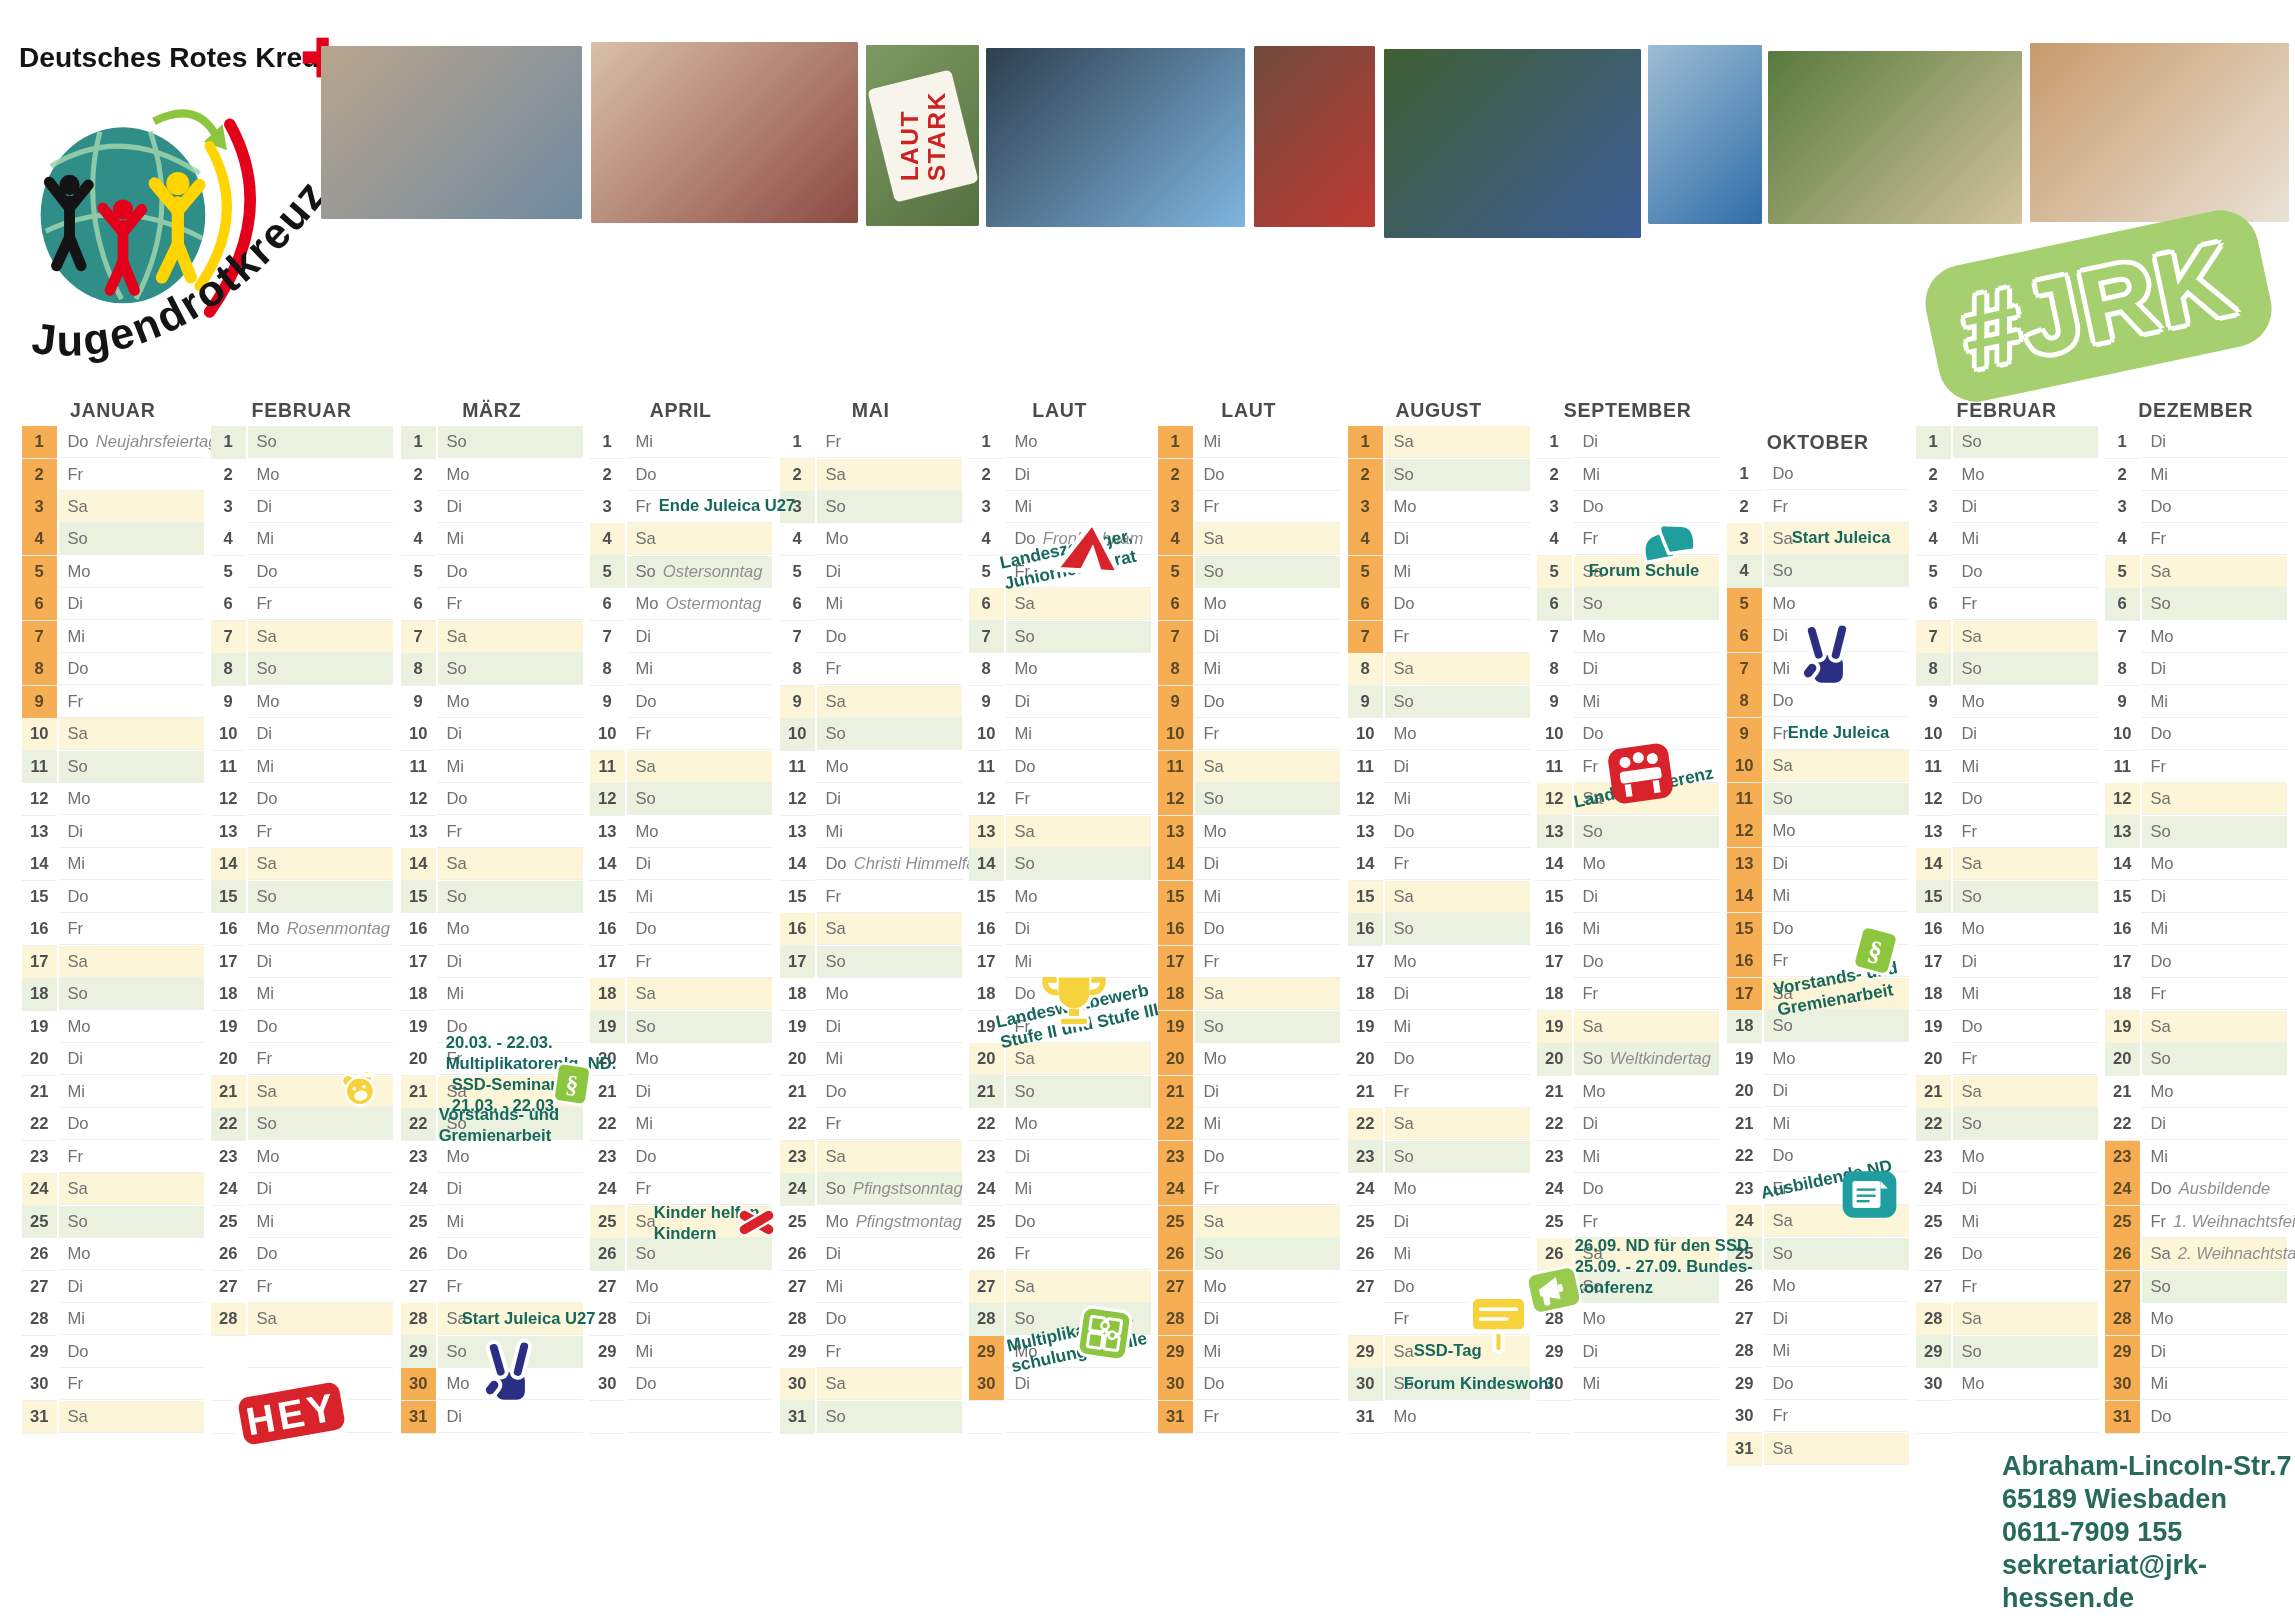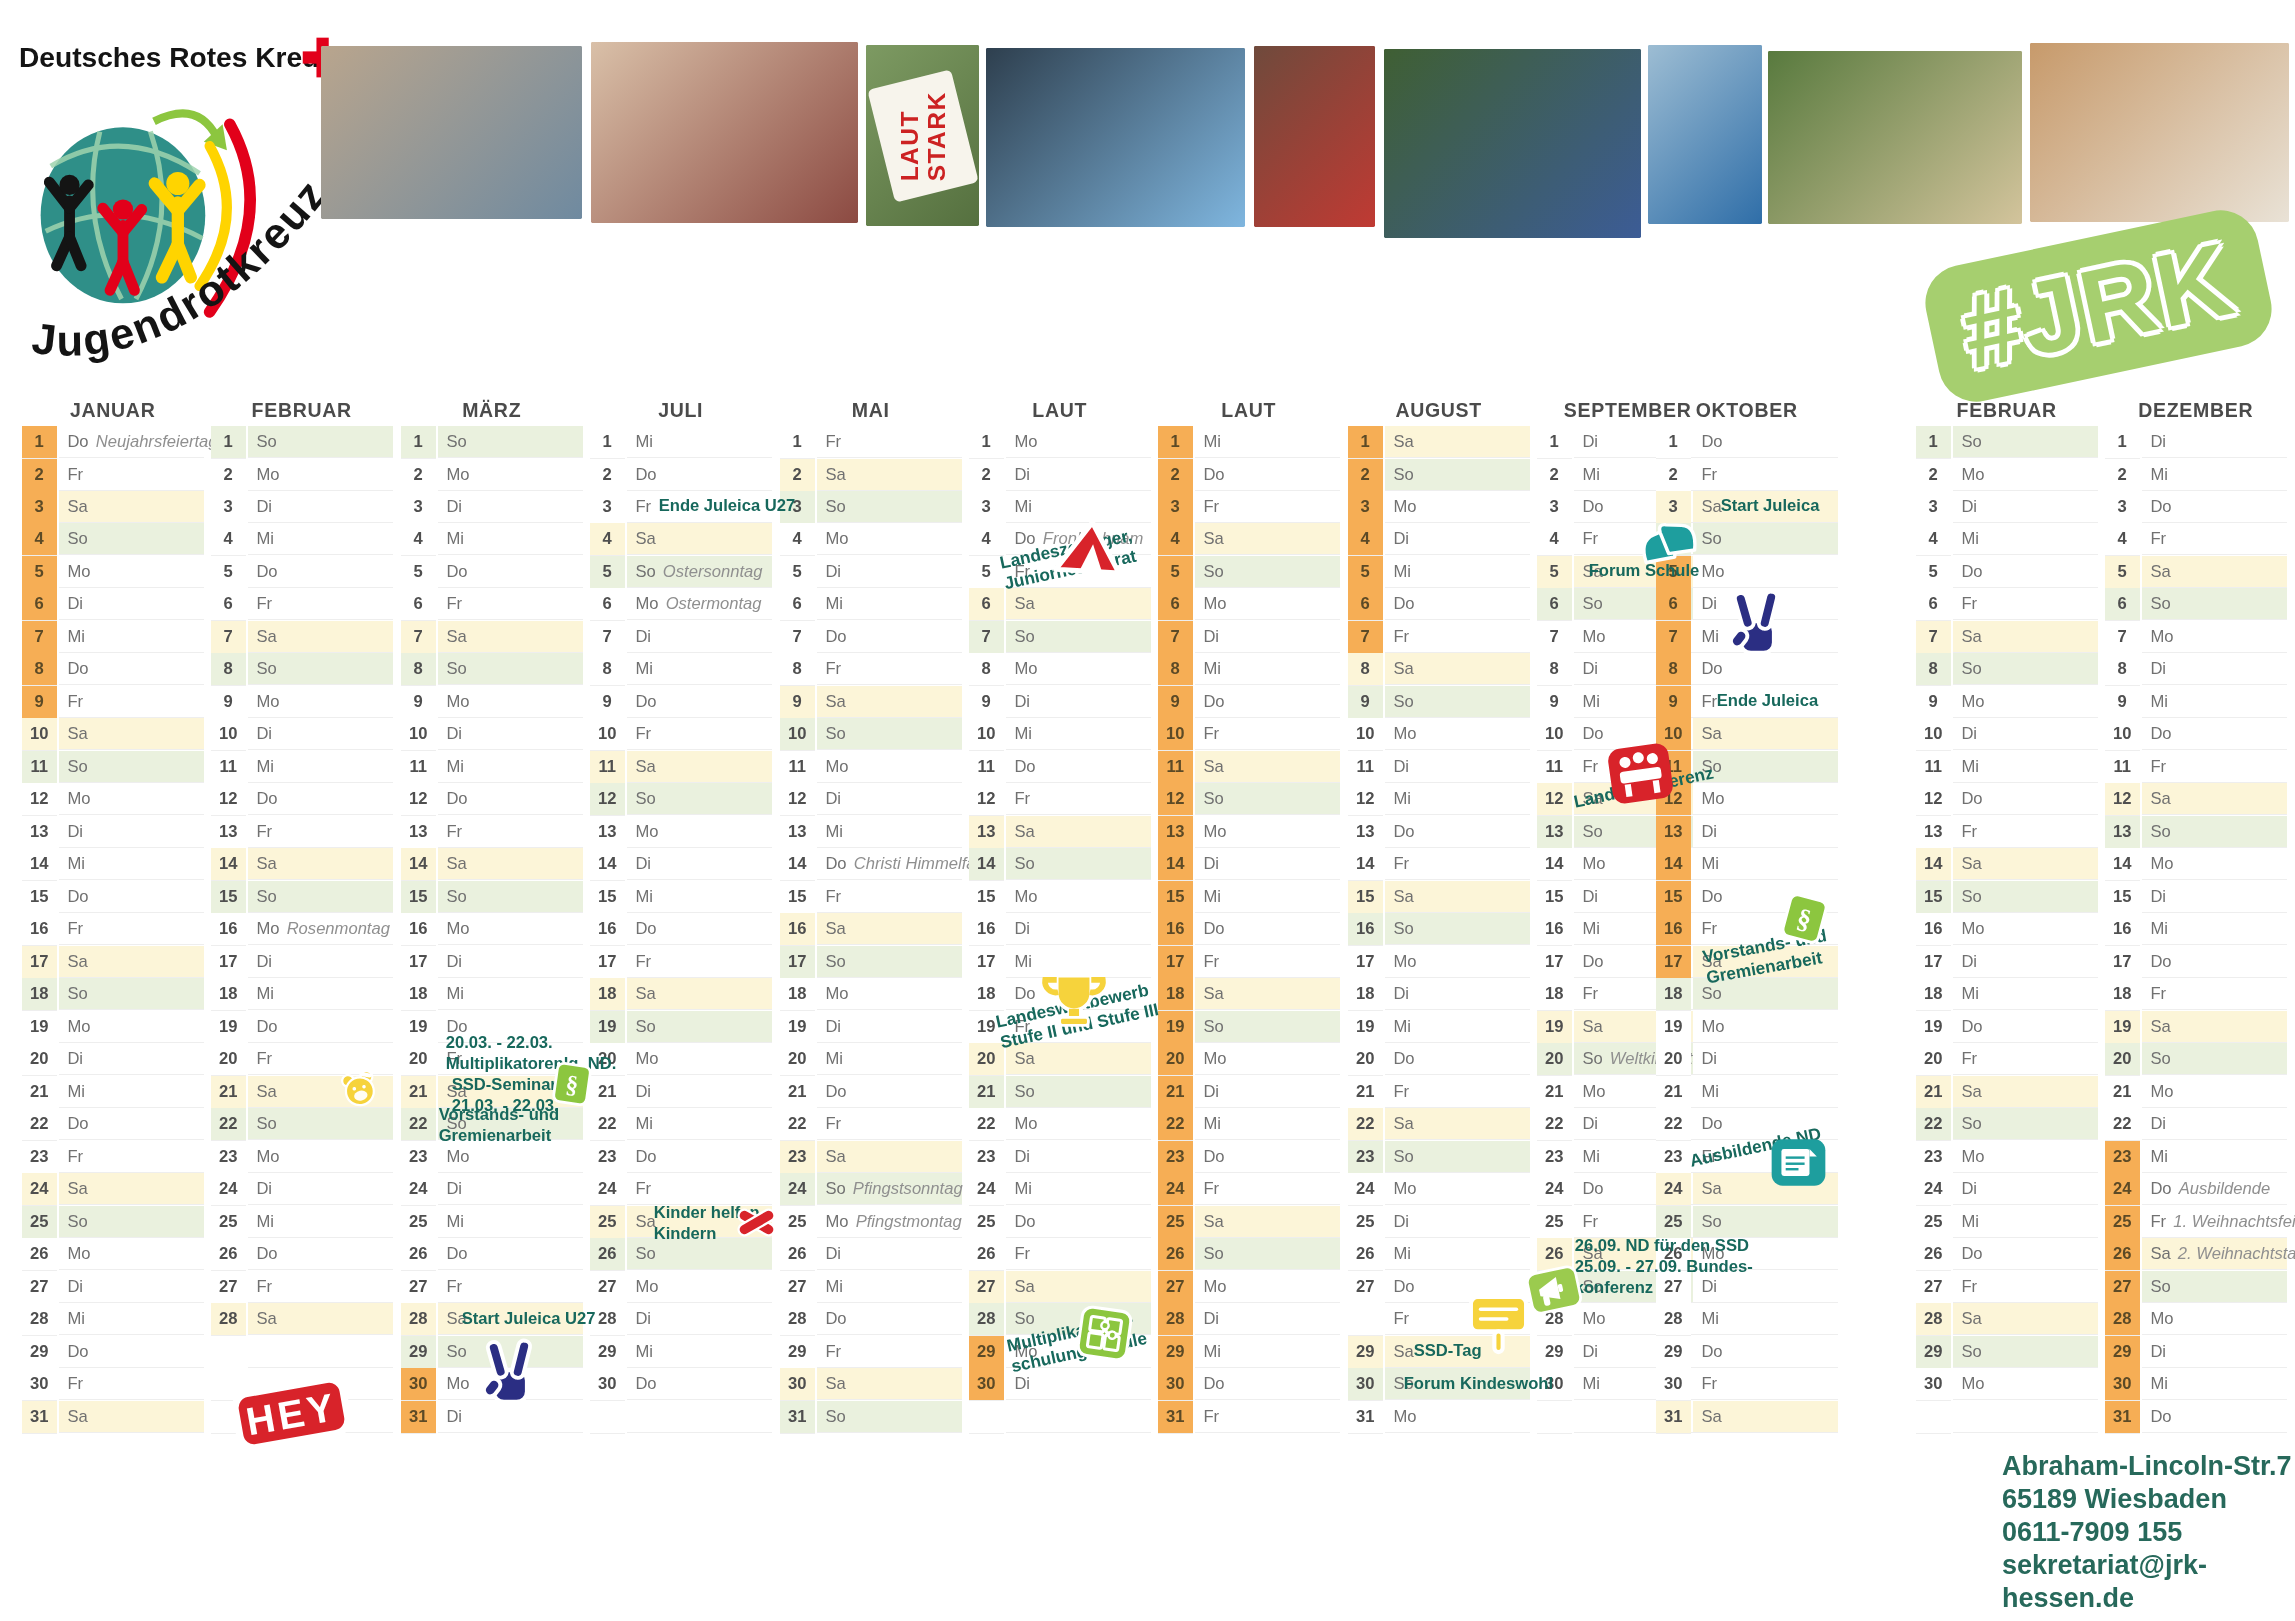--- a/index.html
+++ b/index.html
@@ -524,21 +524,21 @@
               <g fill="#2B2E83" stroke="#fff" stroke-width="5" stroke-linejoin="round">
                 <rect x="30" y="42" width="42" height="40" rx="13"></rect>
                 <rect x="27" y="6" width="15" height="46" rx="7" transform="rotate(-16 34 29)"></rect>
                 <rect x="57" y="4" width="15" height="48" rx="7" transform="rotate(14 64 28)"></rect>
                 <rect x="20" y="52" width="16" height="24" rx="8" transform="rotate(38 28 64)"></rect>
               </g>
             </svg></div>
         </div>
       </div>
       <div class="month" style="left: 568px;">
-        <div class="mname">JULI</div>
+        <div class="mname">APRIL</div>
         <div class="rows">
           <div class="row" style="top: 0px;">
             <div class="num">1</div>
             <div class="day">Mi</div>
           </div>
           <div class="row" style="top: 32.5px;">
             <div class="num">2</div>
             <div class="day">Do</div>
           </div>
           <div class="row" style="top: 65px;">
@@ -1370,21 +1370,21 @@
           <div class="stk" style="left: -10.8px; top: 836px; width: 56px; height: 56px; transform: rotate(-12deg);"><svg width="56" height="56" viewBox="0 0 100 100">
               <rect x="6" y="14" width="88" height="72" rx="16" fill="#9BCB4E" stroke="#fff" stroke-width="5"></rect>
               <g fill="#fff">
                 <polygon points="24,44 58,28 58,68 24,56"></polygon>
                 <rect x="58" y="42" width="8" height="14" rx="3"></rect>
                 <rect x="28" y="56" width="11" height="19" rx="4"></rect>
               </g>
             </svg></div>
         </div>
       </div>
-      <div class="month" style="left: 1634px;">
+      <div class="month" style="left: 1705px; margin-top: 32px;">
         <div class="mname">OKTOBER</div>
         <div class="rows">
           <div class="row" style="top: 0px;">
             <div class="num">1</div>
             <div class="day">Do</div>
           </div>
           <div class="row" style="top: 32.5px;">
             <div class="num">2</div>
             <div class="day">Fr</div>
           </div>

